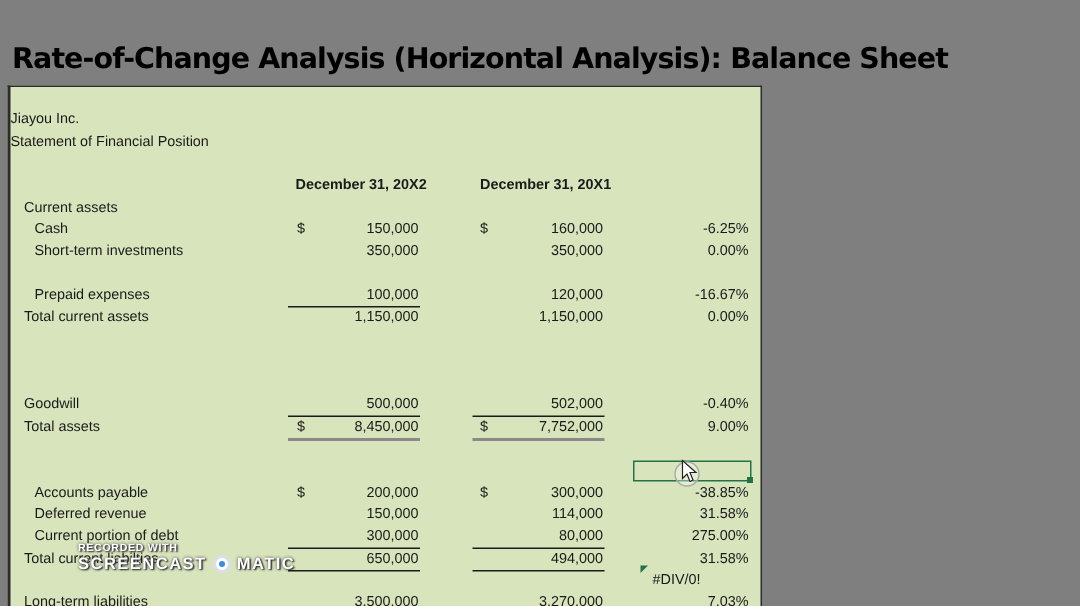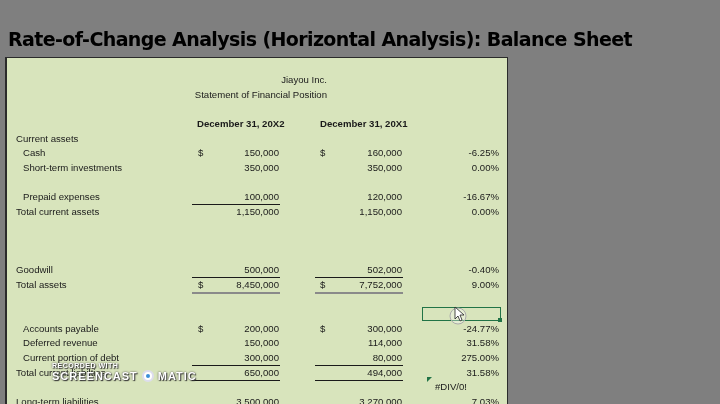--- a/index.html
+++ b/index.html
@@ -26,21 +26,21 @@
     box-sizing:border-box;
   }
   .row {
     position:absolute; left:0; height:14px;
     width:503px; font-size:9.6px; color:#1a1a1a;
     line-height:14px;
   }
   .cell { position:absolute; white-space:nowrap; }
   .label { left:9px;text-align:right; }
   .label.indent { left:16px; }
-  .center-head { left:0; width:320px; text-align:right; }
+  .center-head { left:0; width:320px; text-align:left; }
   .bold { font-weight:bold; }
   .d1 { left:191px; }
   .v1 { left:200px; width:72px; text-align:right; }
   .d2 { left:313px; }
   .v2 { left:320px; width:75px; text-align:right; }
   .pct { left:420px; width:72px; text-align:right; }
   .uline { position:absolute; height:0; border-top:1px solid #1a1a1a; }
   .dline { position:absolute; height:2px; background:#8a8a8a; }
   .sel-box {
     position:absolute; left:415px; top:249px; width:79px; height:14px;
@@ -139,21 +139,21 @@
   </div>
   <div class="dline" style="left:185px;top:234px;width:88px"></div>
   <div class="dline" style="left:308px;top:234px;width:88px"></div>
 
   <div class="row" style="top:264px">
     <span class="cell label indent">Accounts payable</span>
     <span class="cell d1">$</span>
     <span class="cell v1">200,000</span>
     <span class="cell d2">$</span>
     <span class="cell v2">300,000</span>
-    <span class="cell pct">-24.77%</span>
+    <span class="cell pct">-38.85%</span>
   </div>
   <div class="row" style="top:278px">
     <span class="cell label indent">Deferred revenue</span>
     <span class="cell v1">150,000</span>
     <span class="cell v2">114,000</span>
     <span class="cell pct">31.58%</span>
   </div>
   <div class="row" style="top:293px">
     <span class="cell label indent">Current portion of debt</span>
     <span class="cell v1">300,000</span>

